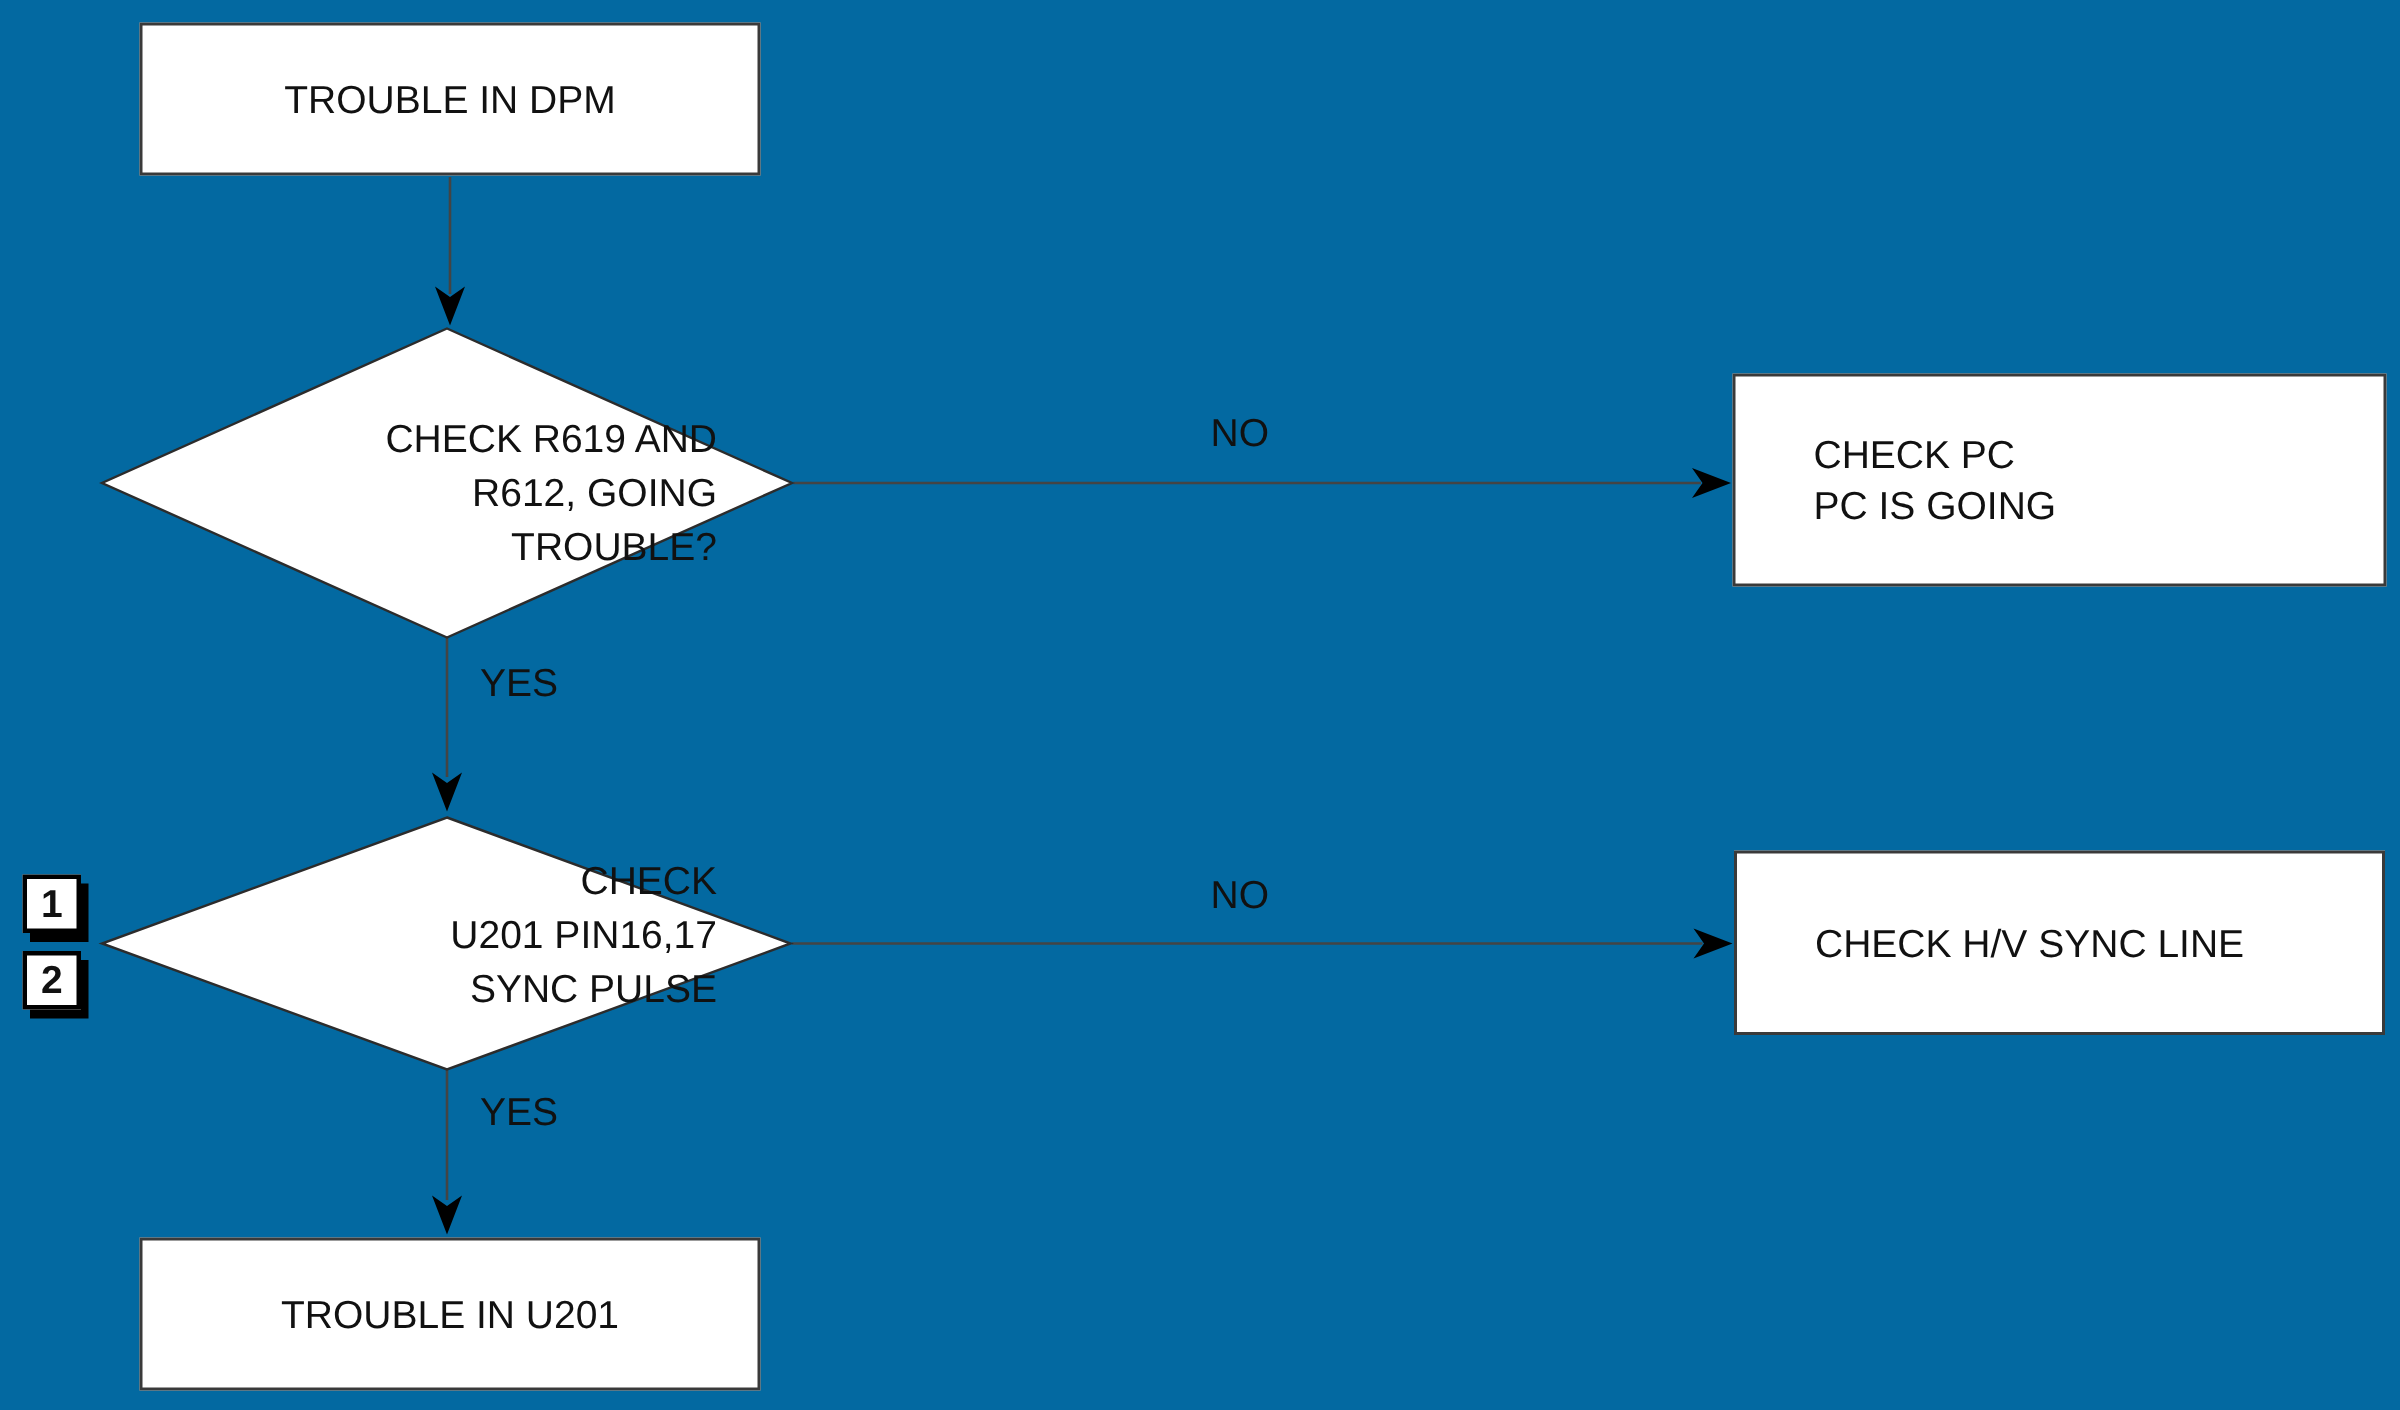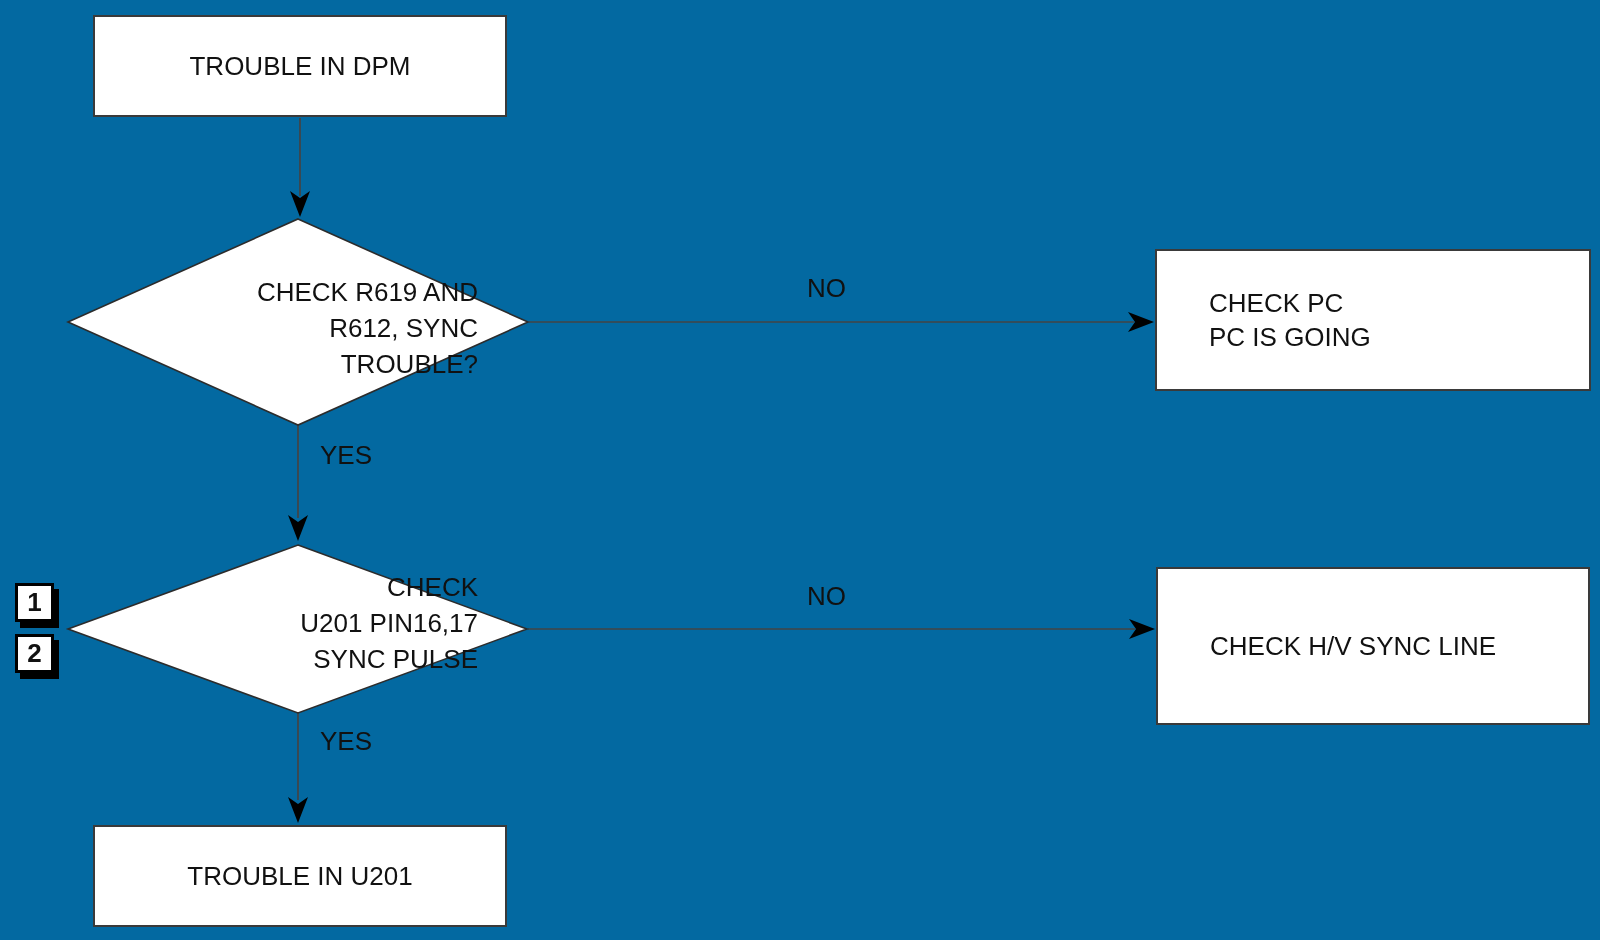--- a/index.html
+++ b/index.html
@@ -89,31 +89,31 @@
 
   <div class="node center" style="left:93px; top:15px; width:414px; height:102px;">
     <span>TROUBLE IN DPM</span>
   </div>
 
   <div class="node leftpad" style="left:1155px; top:249px; width:436px; height:142px;">
     <span>CHECK PC</span>
     <span>PC IS GOING</span>
   </div>
 
-  <div class="node leftpad" style="left:1156px; top:567px; width:434px; height:158px;">
+  <div class="node leftpad" style="left:1156px; top:567px; width:434px; height:123px;">
     <span>CHECK H/V SYNC LINE</span>
   </div>
 
   <div class="node center" style="left:93px; top:825px; width:414px; height:102px;">
     <span>TROUBLE IN U201</span>
   </div>
 
   <div class="dtext" style="top:274px;">
     <div>CHECK R619 AND</div>
-    <div>R612, SYNC</div>
+    <div>R612, GOING</div>
     <div>TROUBLE?</div>
   </div>
 
   <div class="dtext" style="top:569px;">
     <div>CHECK</div>
     <div>U201 PIN16,17</div>
     <div>SYNC PULSE</div>
   </div>
 
   <div class="edge-label" style="left:807px; top:273px;">NO</div>

